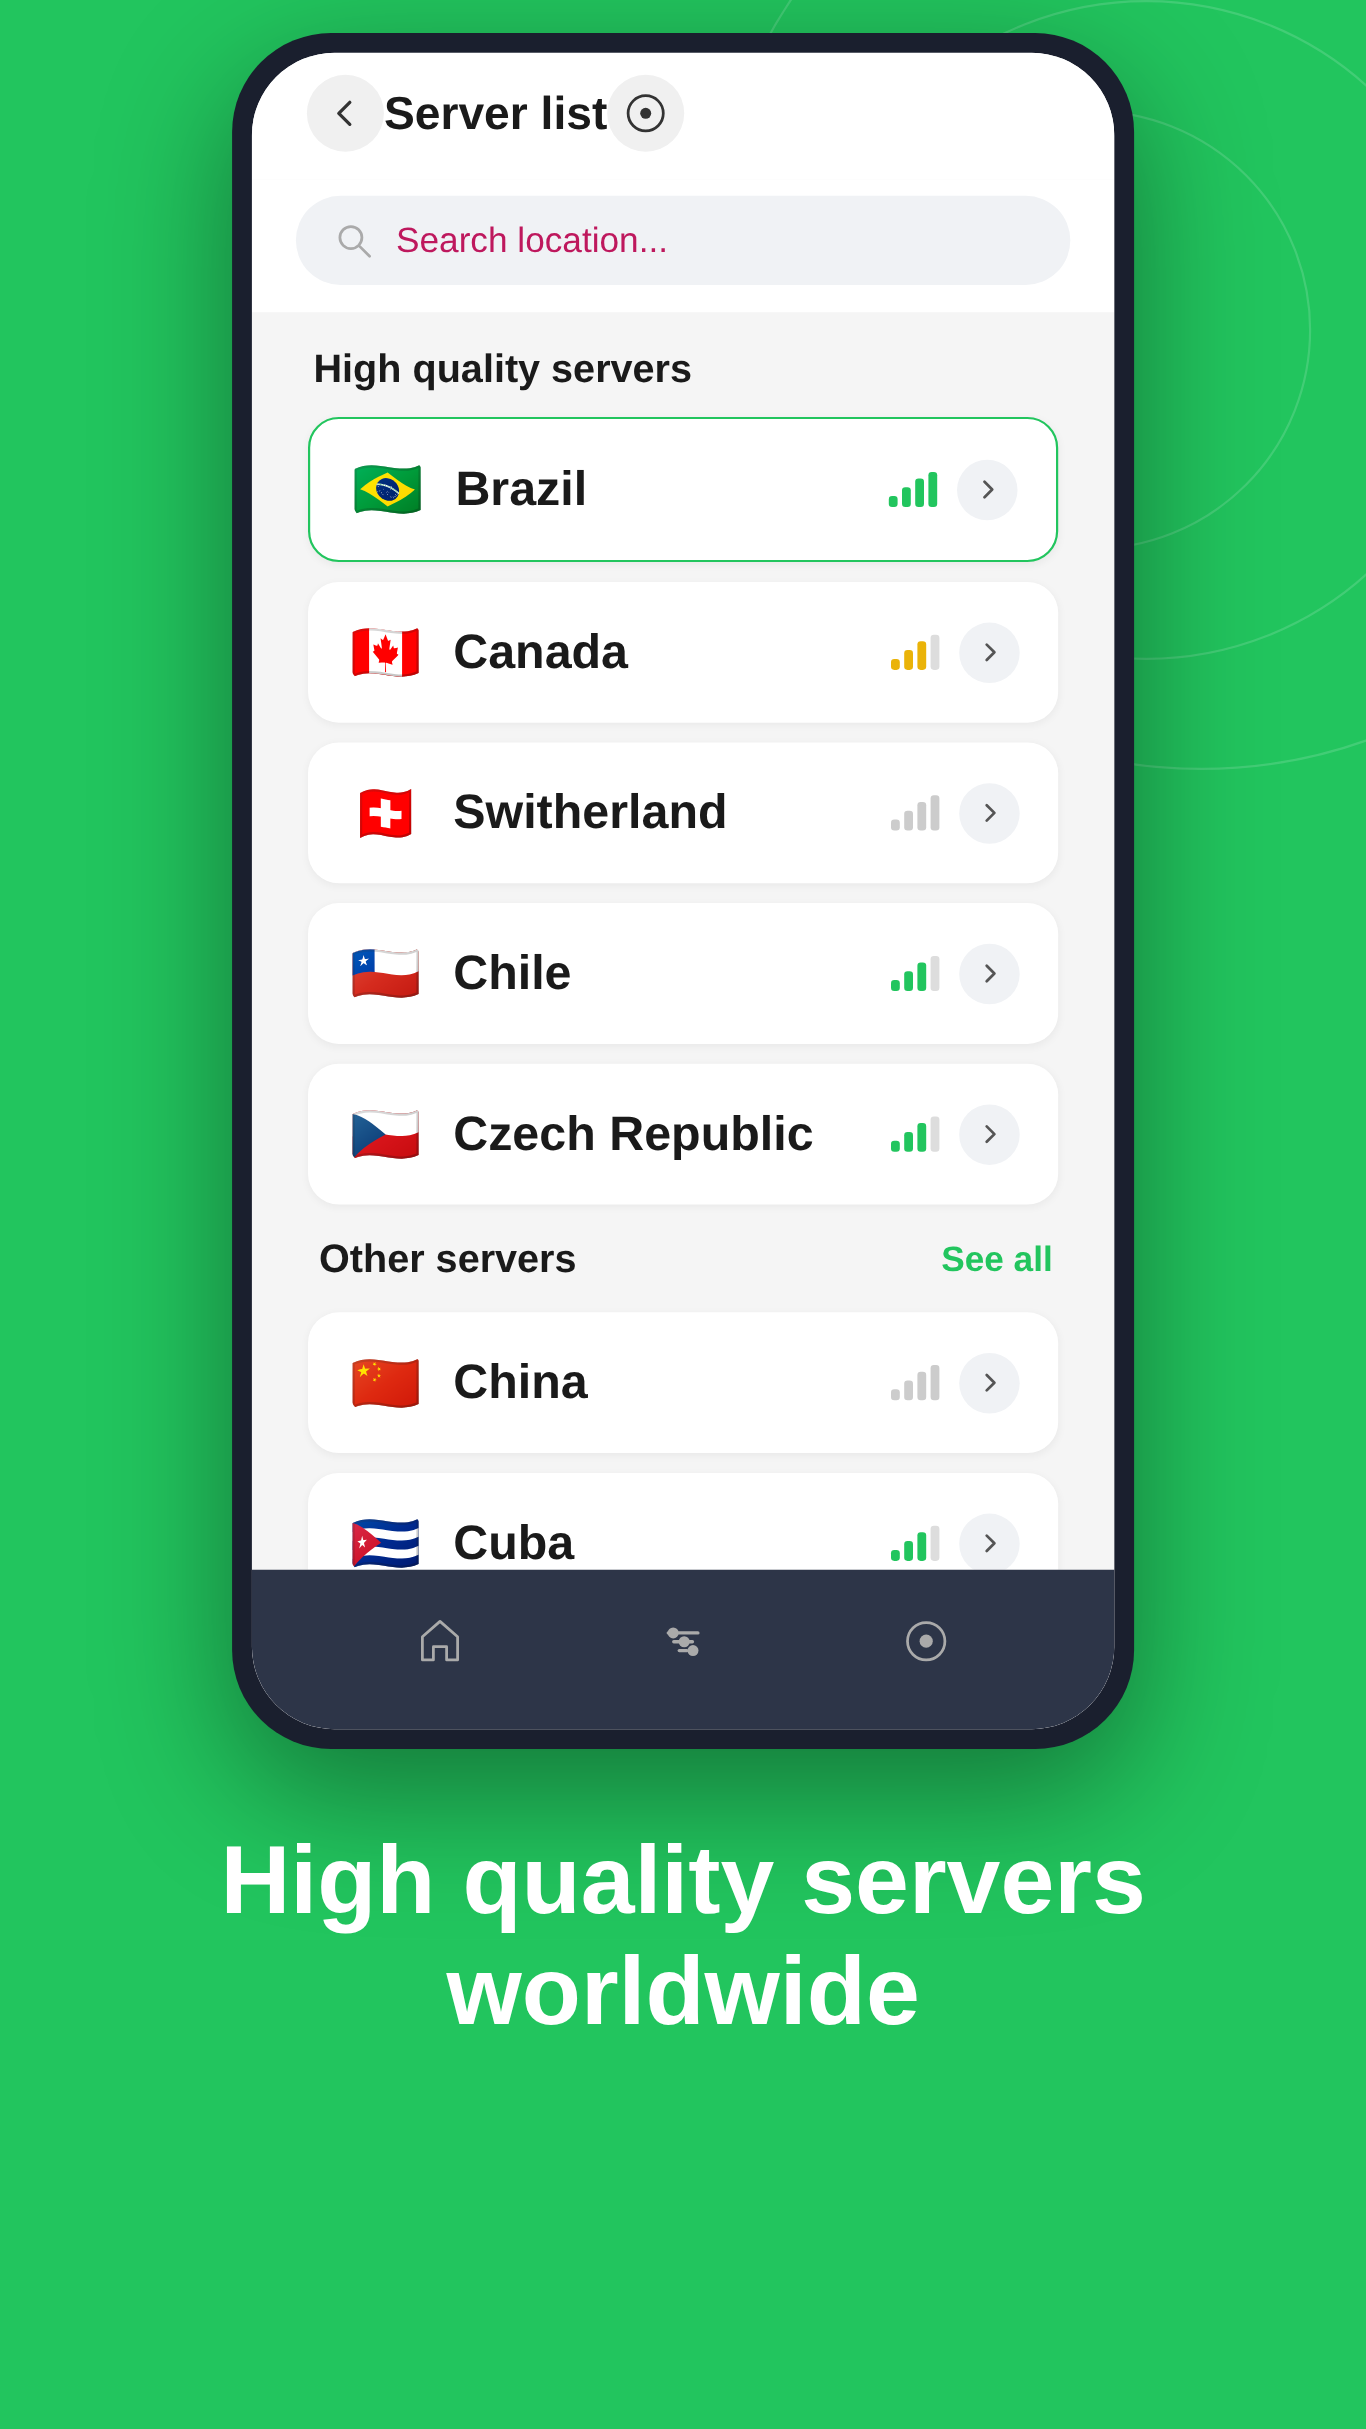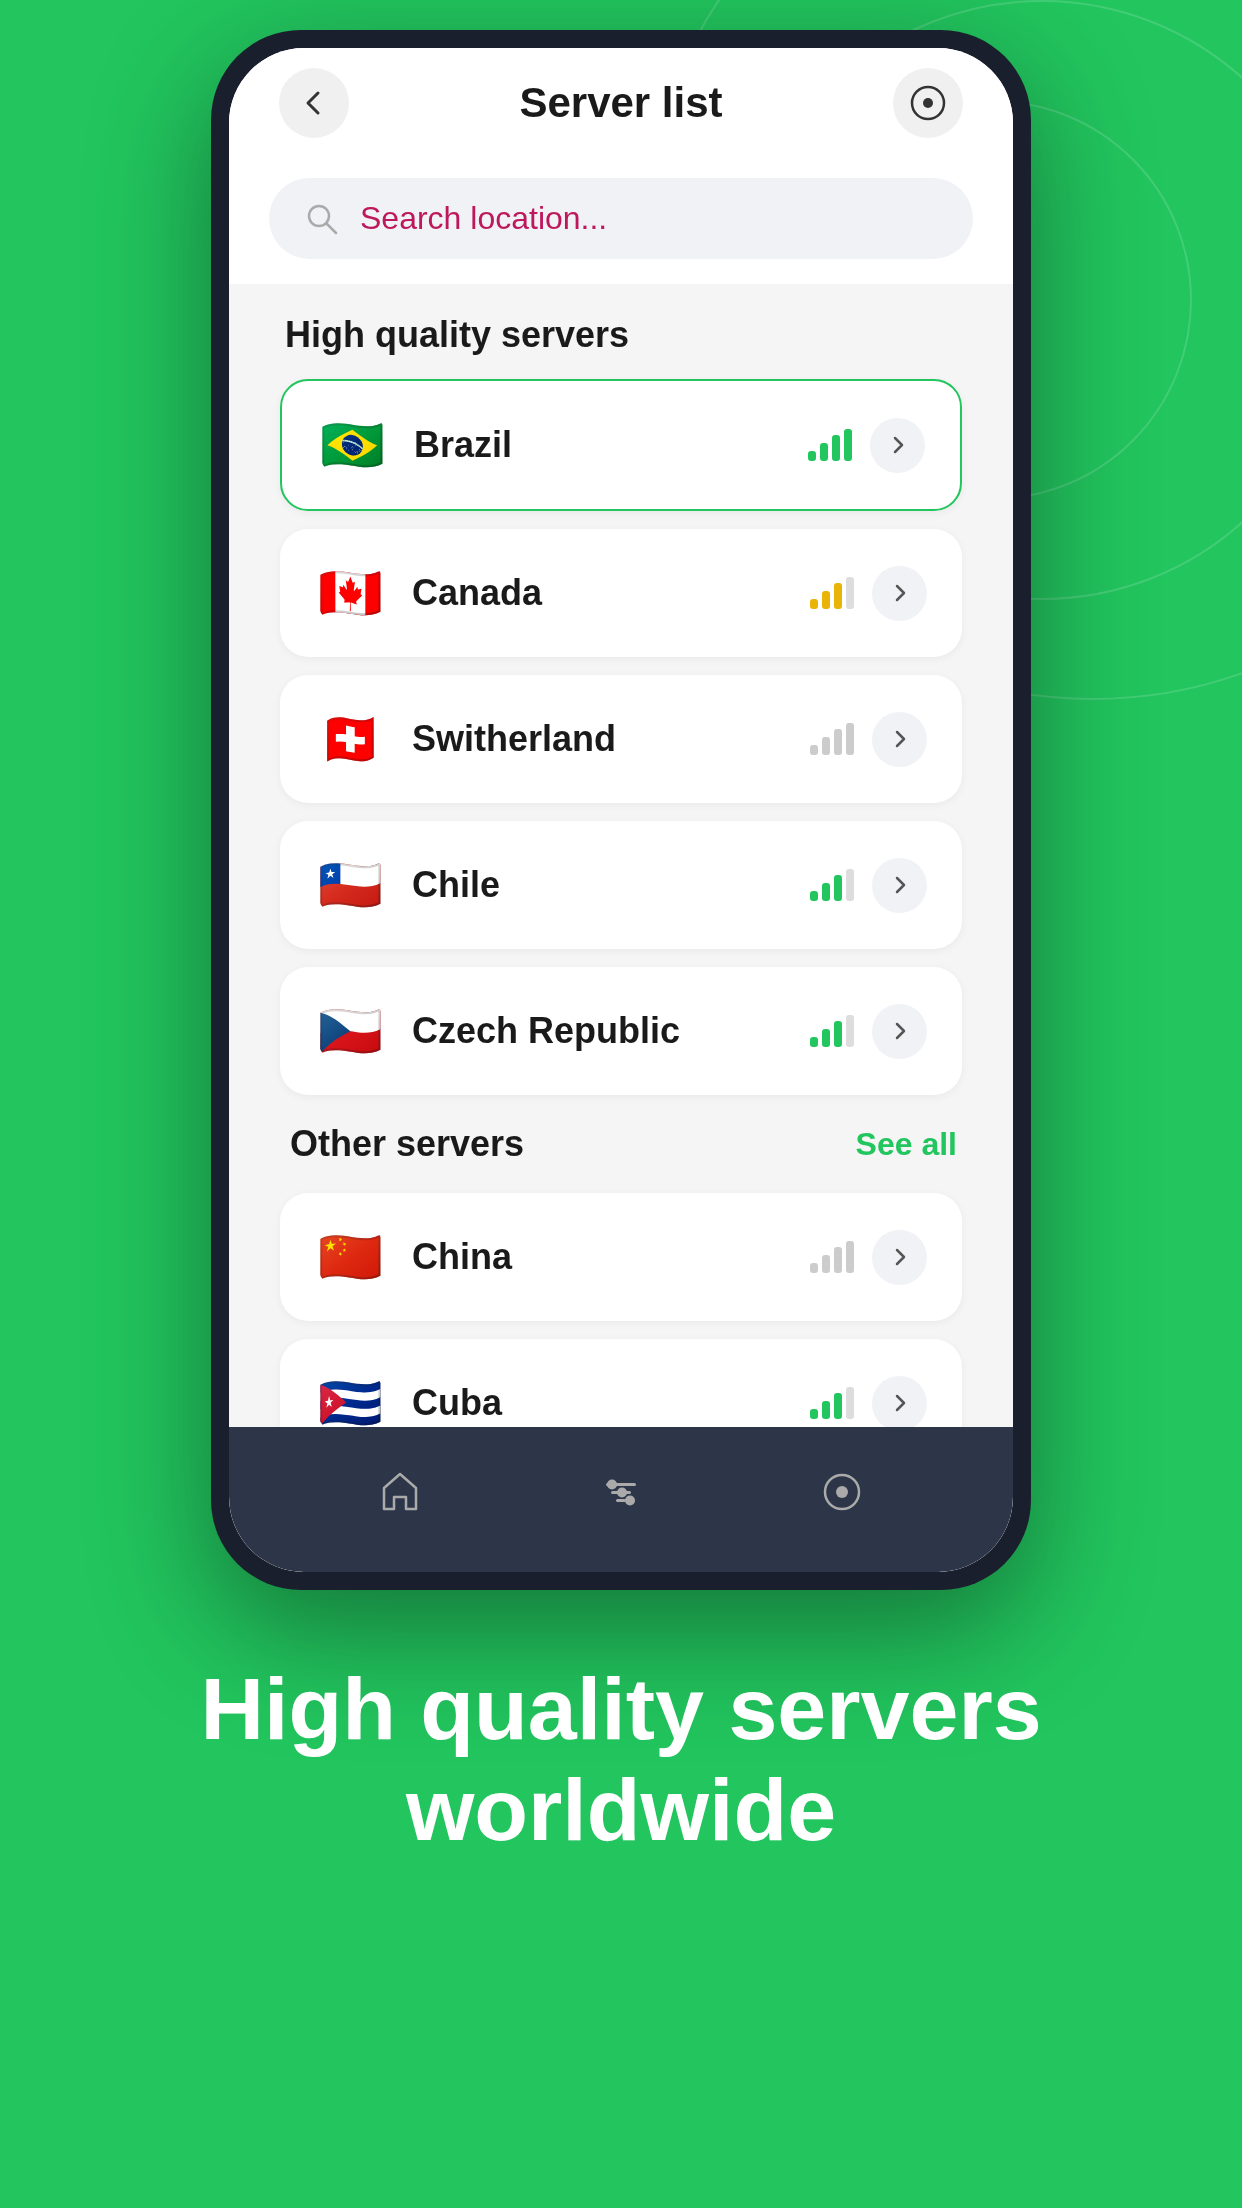--- a/index.html
+++ b/index.html
@@ -63,21 +63,20 @@
       display: flex;
       flex-direction: column;
     }
 
     
     .header {
       background: #fff;
       padding: 20px 50px 25px;
       display: flex;
       align-items: center;
-      justify-content: space-between;
     }
 
     .header-back {
       width: 70px;
       height: 70px;
       background: #f0f0f0;
       border-radius: 50%;
       display: flex;
       align-items: center;
       justify-content: center;
@@ -167,21 +166,21 @@
       width: 72px;
       height: 72px;
       display: flex;
       align-items: center;
       justify-content: center;
       border-radius: 50%;
       overflow: hidden;
     }
 
     .server-name {
-      font-size: 36px;
+      font-size: 44px;
       font-weight: 600;
       color: #1a1a1a;
     }
 
     .server-card-right {
       display: flex;
       align-items: center;
       gap: 18px;
     }
 

